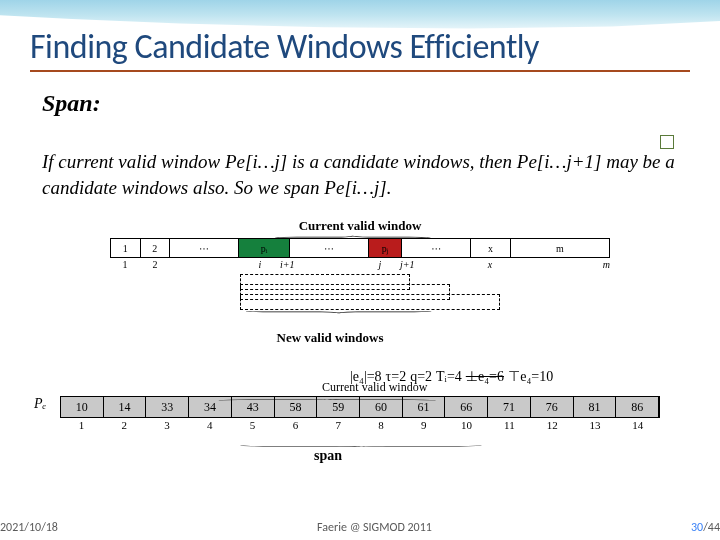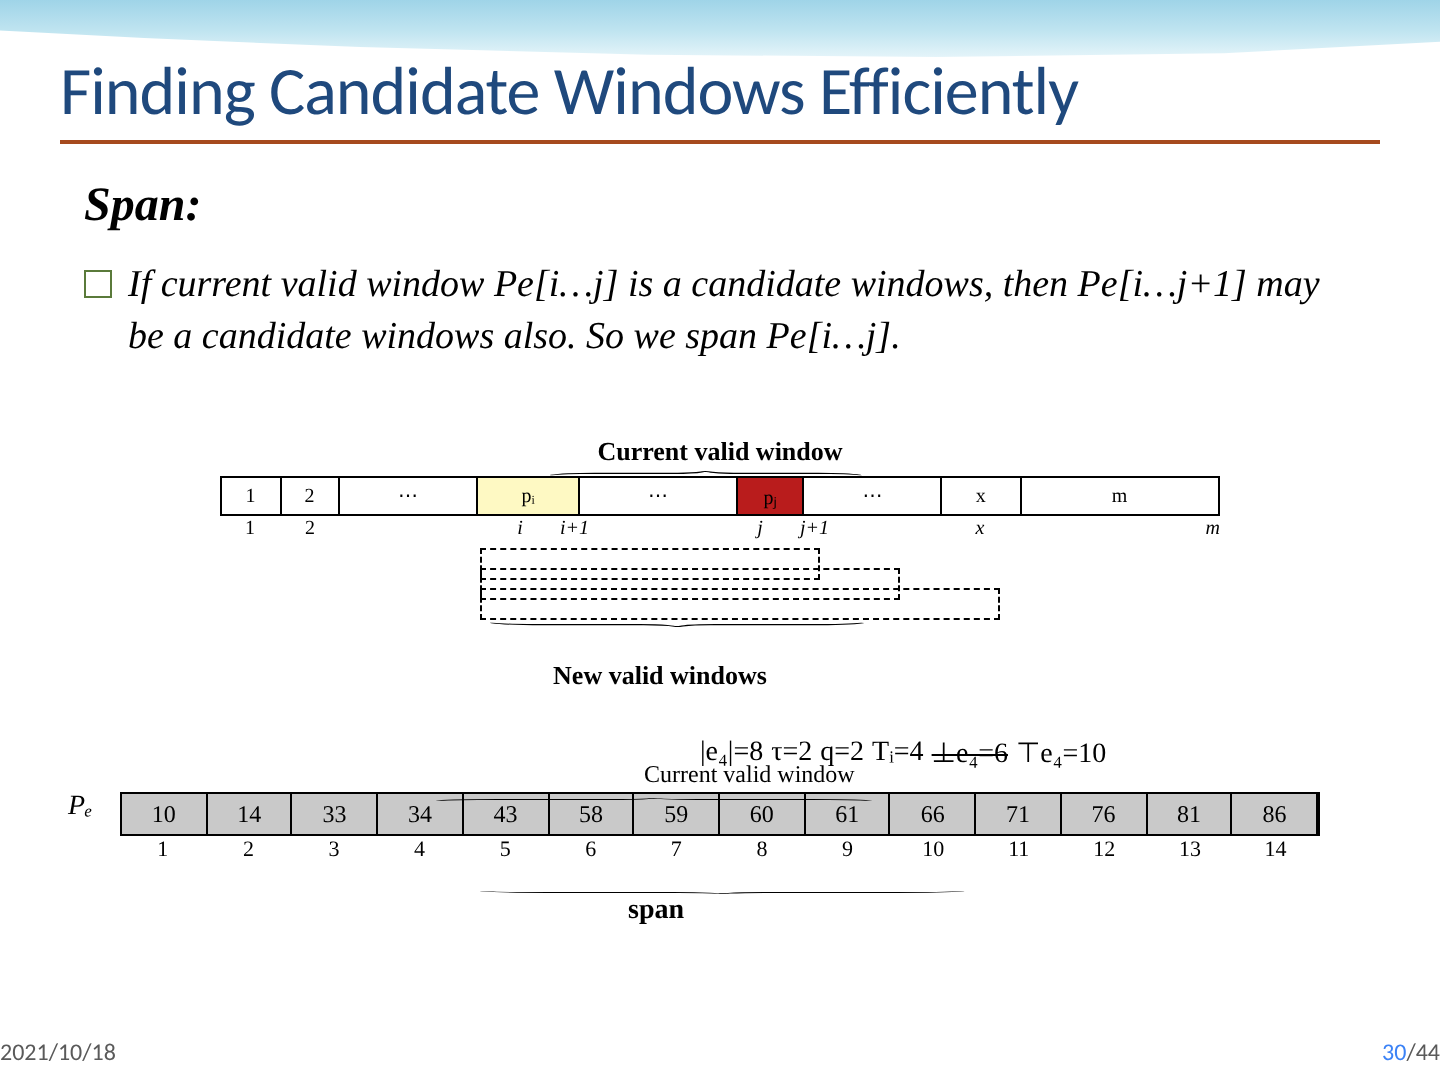--- a/index.html
+++ b/index.html
@@ -26,21 +26,21 @@
     position: absolute; top: 70px; left: 30px; width: 660px; height: 2px;
     background: #a64a1e;
   }
   .subtitle {
     position: absolute; top: 90px; left: 42px;
     font-style: italic; font-weight: bold;
     font-size: 24px; color: #000;
   }
   .bullet-row {
     position: absolute; top: 130px; left: 42px; width: 640px;
-    display: flex; align-items: flex-start;
+    display: flex; align-items: flex-end; flex-direction: column;
   }
   .bullet-box {
     width: 14px; height: 14px; border: 1.5px solid #5a7a3a;
     margin-top: 5px; margin-right: 8px; flex-shrink: 0;
   }
   .body-text {
     font-style: italic; font-size: 19px; line-height: 1.35; color: #000;
   }
   .diagram1 {
     position: absolute; top: 218px; left: 110px; width: 500px;
@@ -104,21 +104,21 @@
   <div class="body-text">If current valid window Pe[i…j] is a candidate windows, then Pe[i…j+1] may be a candidate windows also. So we span Pe[i…j].</div>
 </div>
 
 <div class="diagram1">
   <div class="label-center">Current valid window</div>
   <div class="brace-down">︷</div>
   <div class="row-cells">
     <div class="cell" style="width:30px">1</div>
     <div class="cell" style="width:30px">2</div>
     <div class="cell" style="width:70px">⋯</div>
-    <div class="cell" style="width:52px;background:#fef9c3">pᵢ</div>
+    <div class="cell" style="width:52px;background:#15803d">pᵢ</div>
     <div class="cell" style="width:80px">⋯</div>
     <div class="cell" style="width:34px;background:#b91c1c">pⱼ</div>
     <div class="cell" style="width:70px">⋯</div>
     <div class="cell" style="width:40px">x</div>
     <div class="cell" style="width:100px">m</div>
   </div>
   <div class="idx-row">
     <div class="idx" style="width:30px">1</div>
     <div class="idx" style="width:30px">2</div>
     <div class="idx" style="width:70px"></div>
@@ -182,14 +182,15 @@
     <div class="idx">12</div>
     <div class="idx">13</div>
     <div class="idx">14</div>
   </div>
   <div class="d2-span-brace">︷</div>
   <div class="d2-span-label">span</div>
 </div>
 
 <div class="footer">
   <span>2021/10/18</span>
+  <span>Faerie @ SIGMOD 2011</span>
   <span class="right"><span class="pg">30</span>/<span>44</span></span>
 </div>
 
 </body></html>

